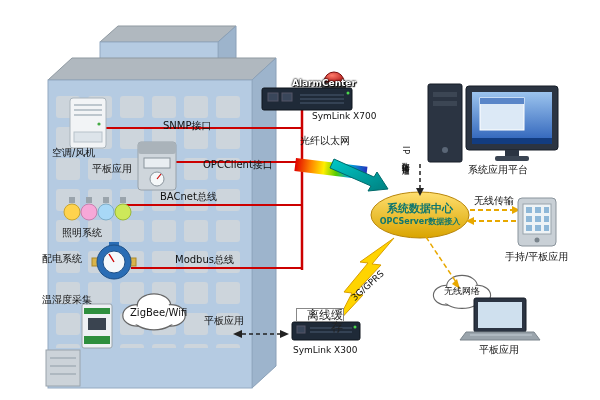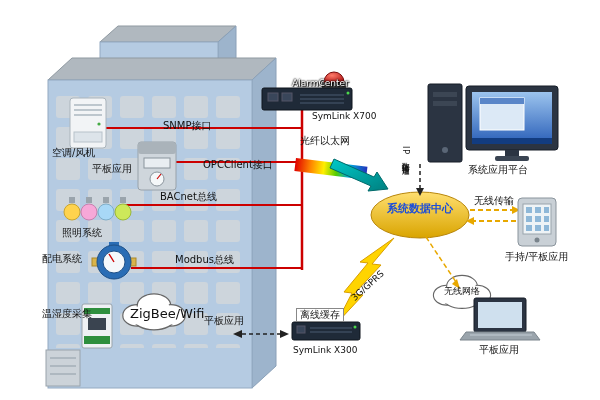--- a/index.html
+++ b/index.html
@@ -1,29 +1,29 @@
 <!DOCTYPE html>
 <html><head>
 <meta charset="utf-8">
 <style>
   html,body{margin:0;padding:0;background:#fff;}
   #stage{position:relative;width:600px;height:400px;background:#fff;overflow:hidden;
          font-family:"DejaVu Sans",sans-serif;}
   #scene{position:absolute;left:0;top:0;}
   .lbl{position:absolute;font-size:10px;color:#111;white-space:nowrap;line-height:1.1;}
   .s9{font-size:9px;}
-  .s8{font-size:13px;}
-  .white-on-dark{color:#fff;text-shadow:0 0 2px #000,0 0 2px #000,1px 1px 1px #000;}
+  .s8{font-size:10px;}
+  .white-on-dark{color:#fff;text-shadow:0 0 2px #000,0 0 2px #000,1px 1px 1px #000;font-weight:bold;}
   .vert{writing-mode:vertical-rl;font-size:8px;letter-spacing:1px;}
   .rot{transform:rotate(-42deg);transform-origin:left top;}
-  .dc-box{position:absolute;left:371px;top:201px;width:98px;text-align:center;color:#1d4ed8;}
+  .dc-box{position:absolute;left:371px;top:201px;width:98px;text-align:center;color:#0f766e;}
   .dc-title{font-size:11px;font-weight:bold;}
   .dc-sub{font-size:8px;font-weight:bold;}
   .tag{position:absolute;left:296px;top:308px;width:46px;height:12px;background:#fff;
-       border:1px solid #888;font-size:10px;text-align:center;line-height:12px;color:#222;}
+       border:1px solid #888;font-size:12px;text-align:right;line-height:12px;color:#222;}
 </style>
 </head>
 <body>
 
 <div id="stage">
 
   <svg id="scene" width="600" height="400" viewBox="0 0 600 400">
     <defs>
       <pattern id="win" x="56" y="96" width="32" height="31" patternUnits="userSpaceOnUse">
         <rect x="0" y="0" width="24" height="22" rx="3" fill="#cdd5dc"></rect>
@@ -220,36 +220,37 @@
       <line x1="242" y1="334" x2="280" y2="334" stroke="#222" stroke-width="1.5" stroke-dasharray="4,3"></line>
       <polygon points="233,334 242,330 242,338" fill="#222"></polygon>
       <polygon points="289,334 280,330 280,338" fill="#222"></polygon>
     </g>
   </svg>
 
   <div class="lbl" style="left:52px;top:147px">空调/风机</div>
   <div class="lbl" style="left:92px;top:163px">平板应用</div>
   <div class="lbl" style="left:62px;top:227px">照明系统</div>
   <div class="lbl" style="left:42px;top:253px">配电系统</div>
-  <div class="lbl" style="left:42px;top:308px">温湿度采集</div>
+  <div class="lbl" style="left:42px;top:294px">温湿度采集</div>
   <div class="lbl s8" style="left:130px;top:307px">ZigBee/Wifi</div>
   <div class="lbl" style="left:204px;top:315px">平板应用</div>
 
   <div class="lbl" style="left:163px;top:120px">SNMP接口</div>
   <div class="lbl" style="left:203px;top:159px">OPCClient接口</div>
   <div class="lbl" style="left:160px;top:191px">BACnet总线</div>
   <div class="lbl" style="left:175px;top:254px">Modbus总线</div>
 
   <div class="lbl s9 white-on-dark" style="left:292px;top:79px">AlarmCenter</div>
   <div class="lbl s9" style="left:312px;top:112px">SymLink X700</div>
   <div class="lbl" style="left:300px;top:135px">光纤以太网</div>
   <div class="lbl vert" style="left:400px;top:146px">IP数据传输通道</div>
 
   <div class="dc-box">
     <div class="dc-title">系统数据中心</div>
+    <div class="dc-sub">OPCServer数据接入</div>
   </div>
 
   <div class="lbl" style="left:468px;top:164px">系统应用平台</div>
   <div class="lbl" style="left:474px;top:195px">无线传输</div>
   <div class="lbl" style="left:505px;top:251px">手持/平板应用</div>
   <div class="lbl s9" style="left:444px;top:287px">无线网络</div>
   <div class="lbl" style="left:479px;top:344px">平板应用</div>
 
   <div class="lbl s9 rot" style="left:350px;top:296px">3G/GPRS</div>
   <div class="tag">离线缓存</div>

